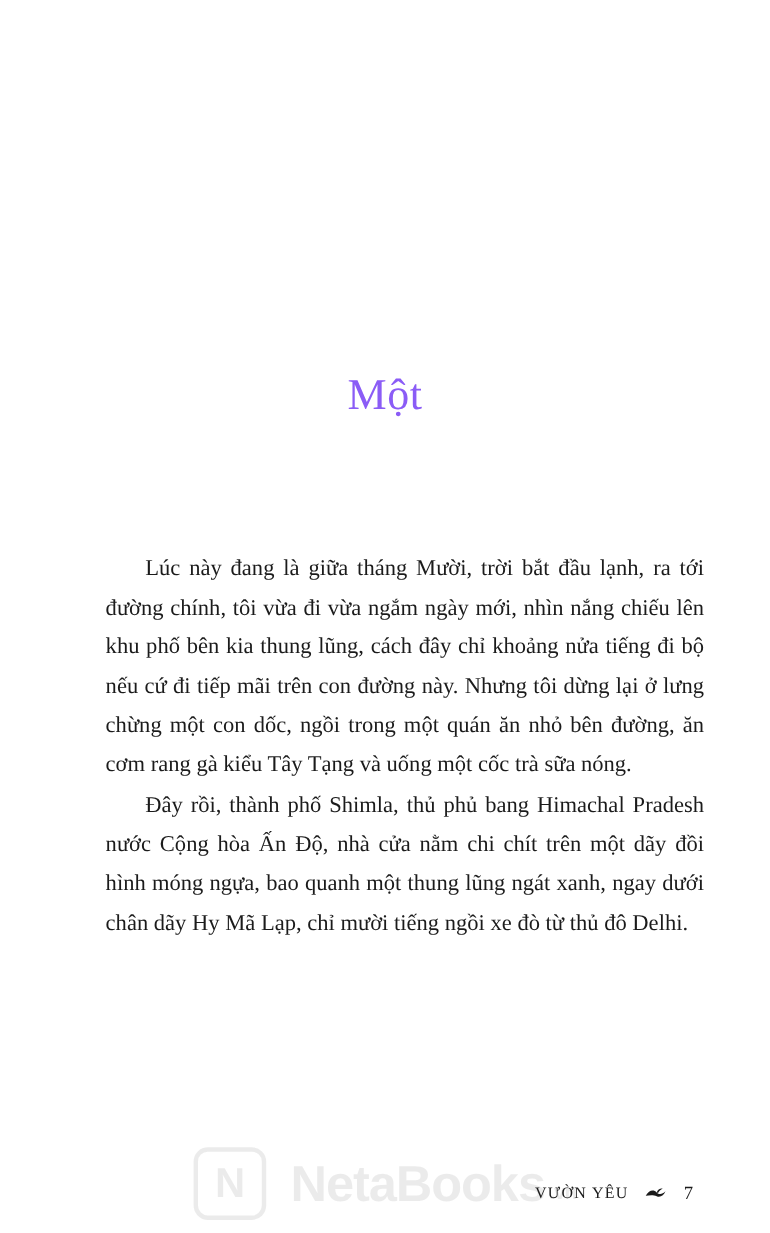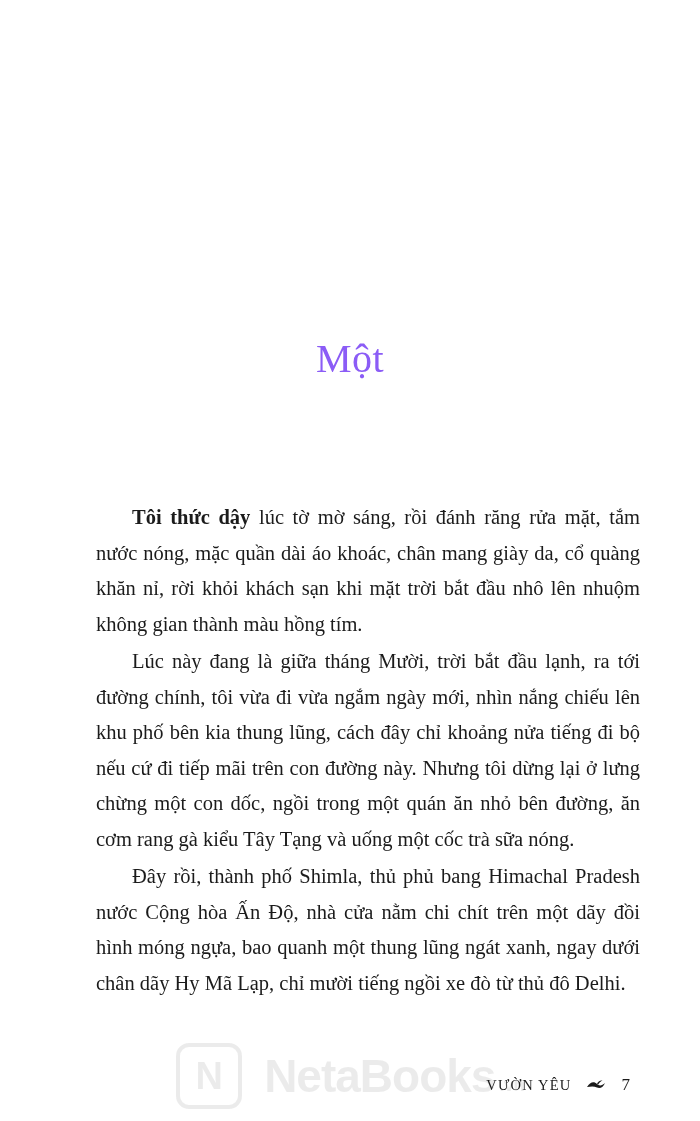--- a/index.html
+++ b/index.html
@@ -139,21 +139,20 @@
   }
 </style>
 </head>
 <body>
 
 <div class="page">
 
   <h1 class="chapter-title">Một</h1>
 
   <div class="body-text">
-    <p><b>Tôi thức dậy</b><span> lúc tờ mờ sáng, rồi đánh răng rửa mặt, tắm nước nóng, mặc quần dài áo khoác, chân mang giày da, cổ quàng khăn nỉ, rời khỏi khách sạn khi mặt trời bắt đầu nhô lên nhuộm không gian thành màu hồng tím.</span></p>
     <p><span>Lúc này đang là giữa tháng Mười, trời bắt đầu lạnh, ra tới đường chính, tôi vừa đi vừa ngắm ngày mới, nhìn nắng chiếu lên khu phố bên kia thung lũng, cách đây chỉ khoảng nửa tiếng đi bộ nếu cứ đi tiếp mãi trên con đường này. Nhưng tôi dừng lại ở lưng chừng một con dốc, ngồi trong một quán ăn nhỏ bên đường, ăn cơm rang gà kiểu Tây Tạng và uống một cốc trà sữa nóng.</span></p>
     <p><span>Đây rồi, thành phố Shimla, thủ phủ bang Himachal Pradesh nước Cộng hòa Ấn Độ, nhà cửa nằm chi chít trên một dãy đồi hình móng ngựa, bao quanh một thung lũng ngát xanh, ngay dưới chân dãy Hy Mã Lạp, chỉ mười tiếng ngồi xe đò từ thủ đô Delhi.</span></p>
   </div>
 
   <div class="footer">
     <div class="footer-inner">
       <span class="footer-title">VƯỜN YÊU</span>
       <span class="footer-ornament">
         <svg width="22" height="14" viewBox="0 0 22 14" aria-hidden="true">
           <path d="M1 9 C4 4, 8 3, 11 6 C13 8, 16 8, 19 5 C17.5 9, 14 11, 11 9.5 C8 8, 4.5 8.5, 1 9 Z" fill="#1b1b1b"></path>

